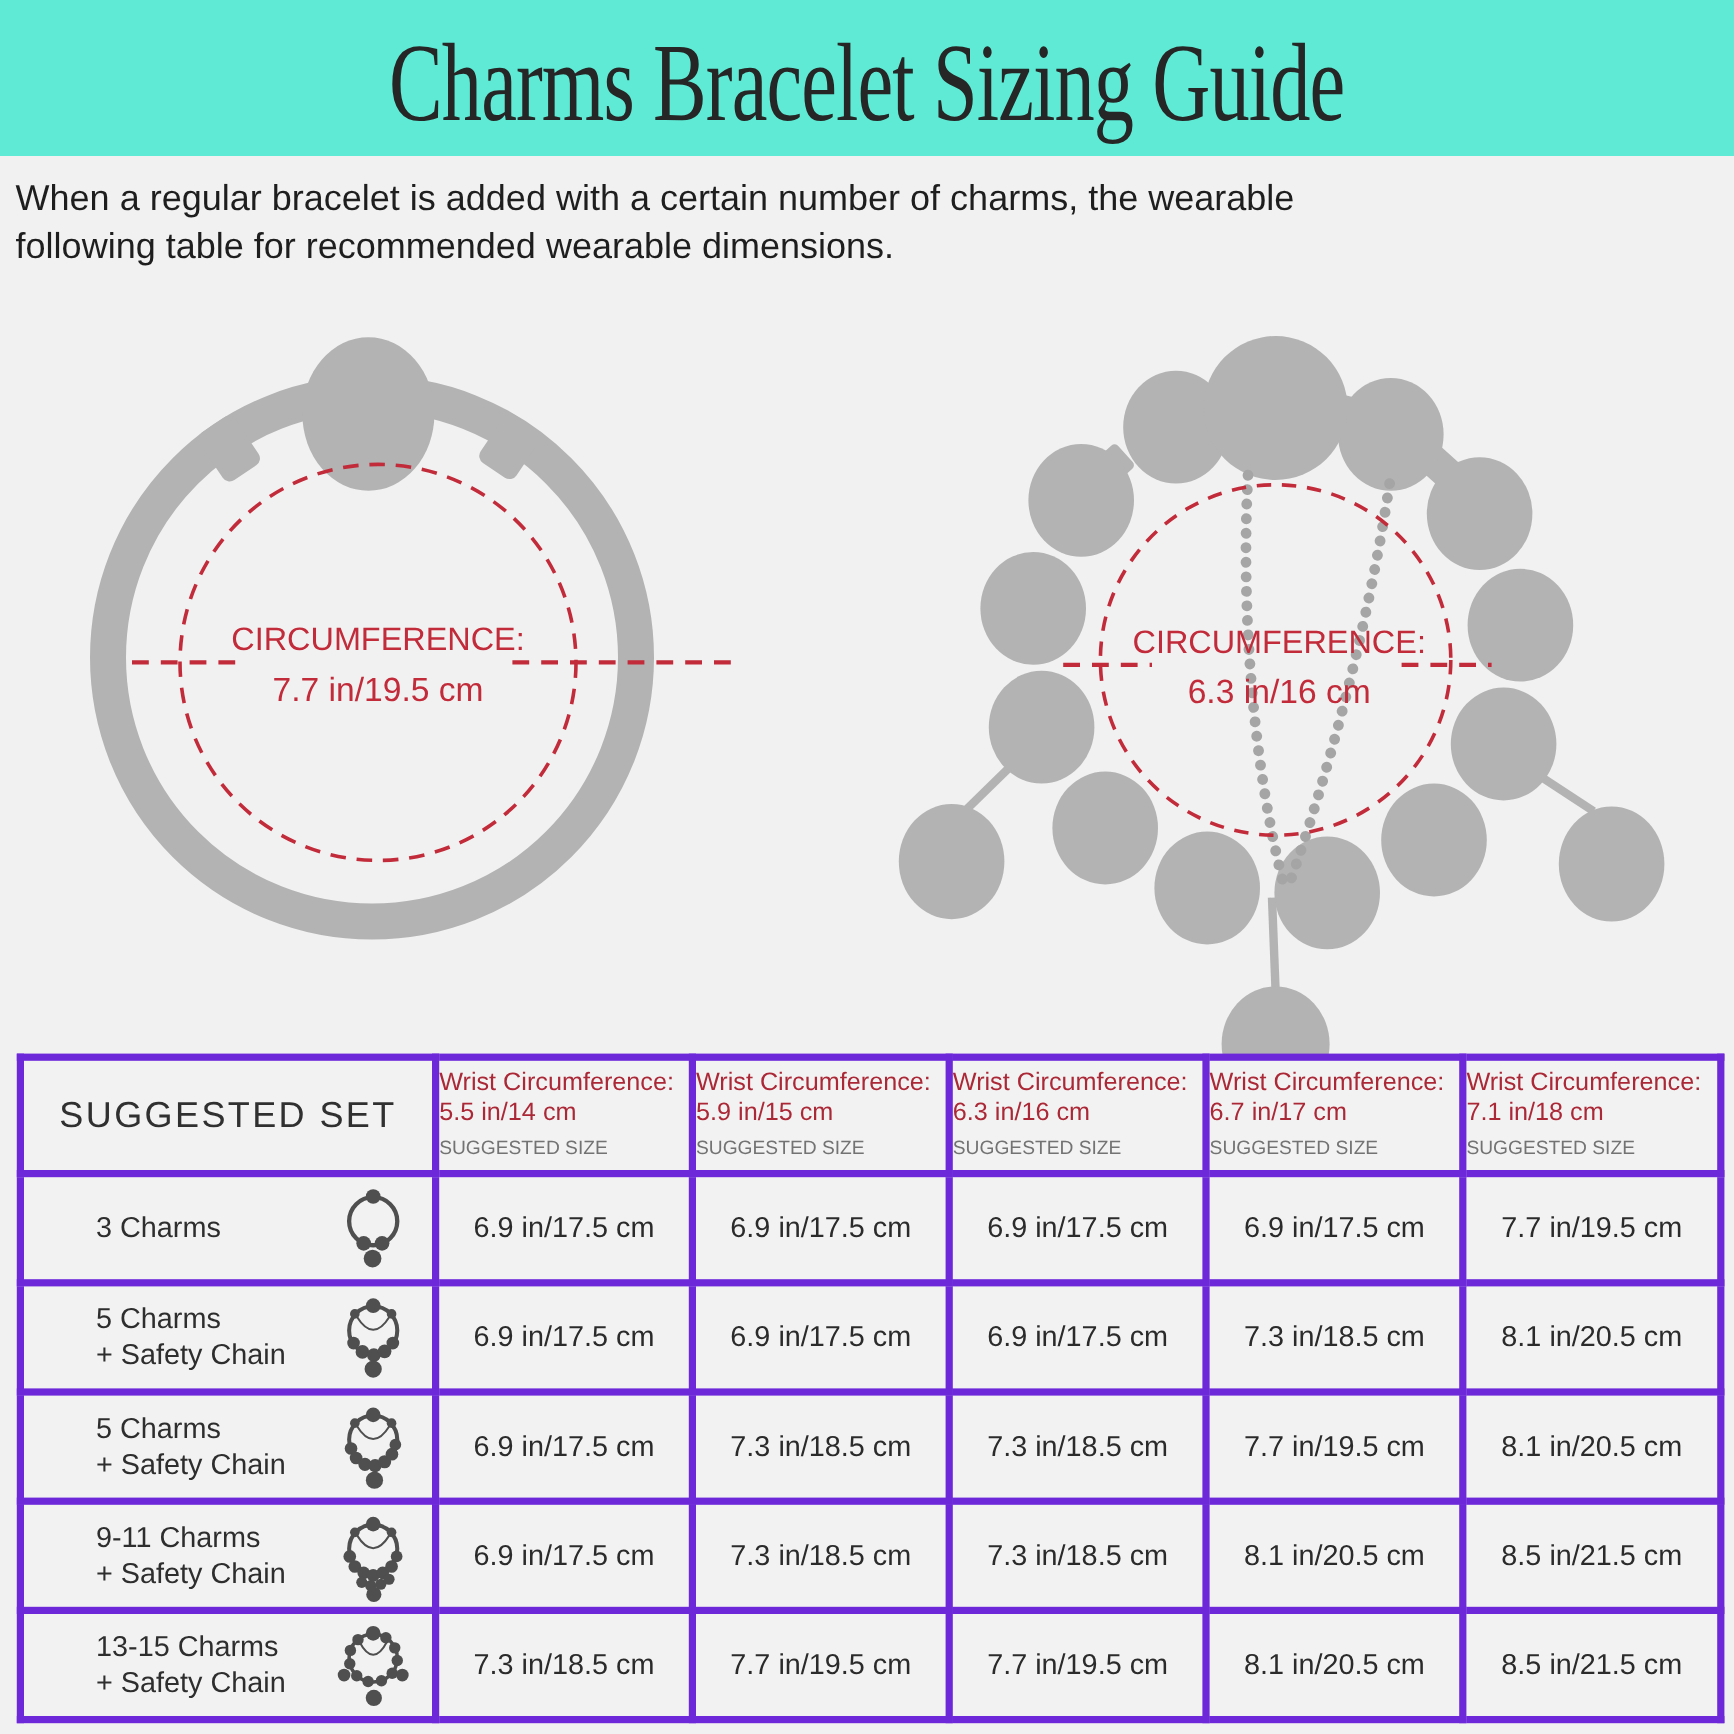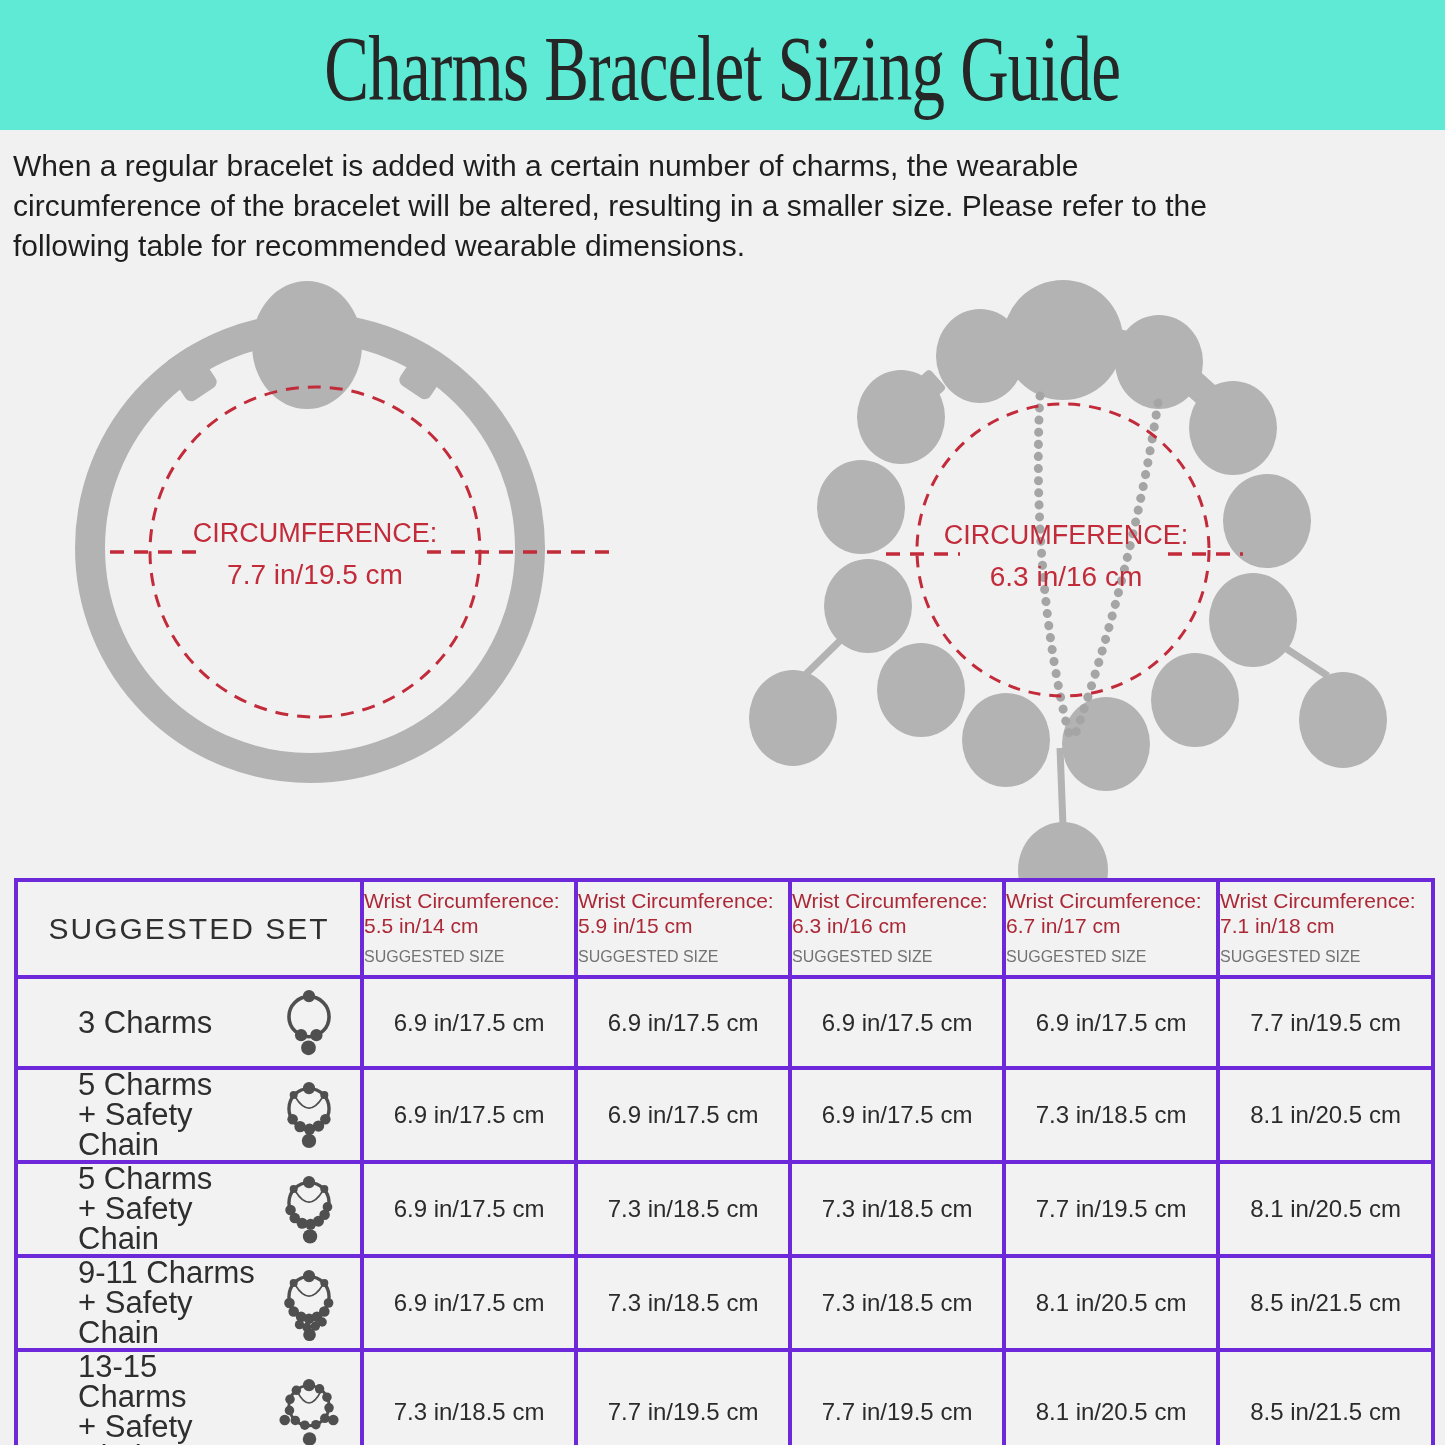--- a/index.html
+++ b/index.html
@@ -29,48 +29,47 @@
   .diagram{position:absolute;}
   .diagram-left{left:55px;top:280px;}
   .diagram-right{left:738px;top:278px;}
   .red-note{fill:#c22b3a;font-family:"Liberation Sans",sans-serif;}
   
   table.sizing{
     position:absolute;left:14px;top:878px;width:1417px;height:554px;
     border-collapse:collapse;table-layout:fixed;
   }
   table.sizing td,table.sizing th{
-    border:4px solid #6d28d9;padding:0;vertical-align:middle;
+    border:6px solid #6d28d9;padding:0;vertical-align:middle;
     font-weight:normal;background:#f3f2f2;
   }
   tr.head-row{height:97px;}
   tr.data-row{height:91px;}
   .bracelet-set{
     text-align:center;font-size:30px;letter-spacing:2px;color:#303030;
   }
   .col-head{padding:6px 4px 6px 11px;text-align:left;}
   .col-head .red{color:#ab2837;font-size:21px;line-height:25px;}
   .col-head .dark{color:#737373;font-size:16px;line-height:27px;margin-top:5px;}
   .label-cell-inner{
     display:flex;align-items:center;padding-left:60px;
   }
-  .row-label{width:192px;font-size:31px;line-height:30px;color:#2e2e2e;}
+  .row-label{width:192px;font-size:24px;line-height:30px;color:#2e2e2e;}
   .row-icon{width:78px;display:flex;justify-content:center;}
   .size-cell{text-align:center;font-size:24px;color:#2b2b2b;}
 </style>
 </head>
 <body>
 
 <div class="title-band">
   <h1>Charms Bracelet Sizing Guide</h1>
 </div>
 
 <div class="intro">
   <div>When a regular bracelet is added with a certain number of charms, the wearable</div>
-  <div>circumference of the bracelet will be altered, resulting in a smaller size. Please refer to the</div>
   <div>following table for recommended wearable dimensions.</div>
 </div>
 
 <svg class="diagram diagram-left" width="620" height="585" viewBox="0 0 620 585">
   <g>
     <circle cx="255" cy="268" r="220" fill="none" stroke="#b3b3b3" stroke-width="30"></circle>
     <rect x="118" y="70" width="36" height="48" rx="7" fill="#b3b3b3" transform="rotate(-34 136 94)"></rect>
     <rect x="352" y="68" width="36" height="48" rx="7" fill="#b3b3b3" transform="rotate(34 370 92)"></rect>
     <ellipse cx="252" cy="65" rx="55" ry="64" fill="#b3b3b3"></ellipse>
   </g>

